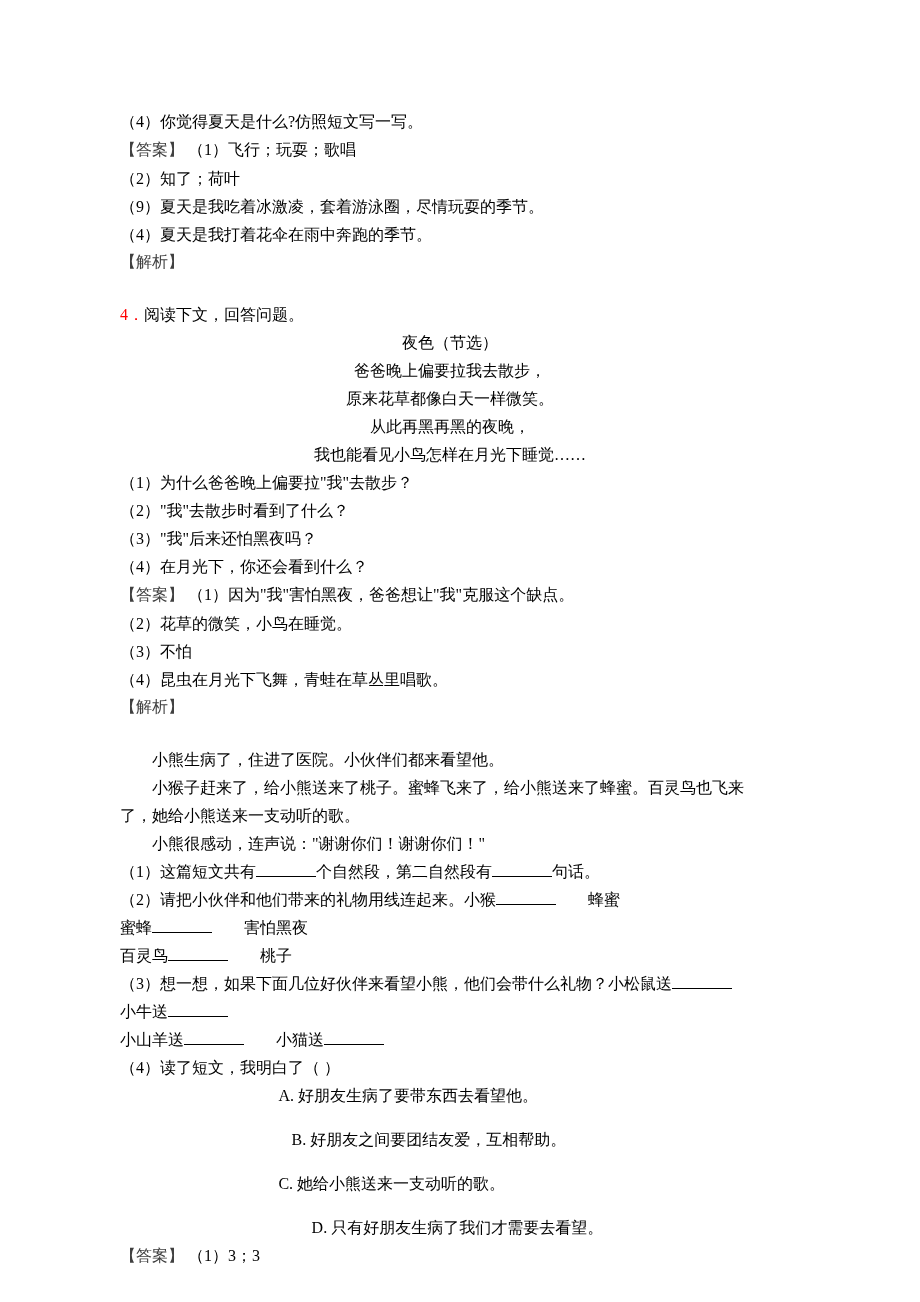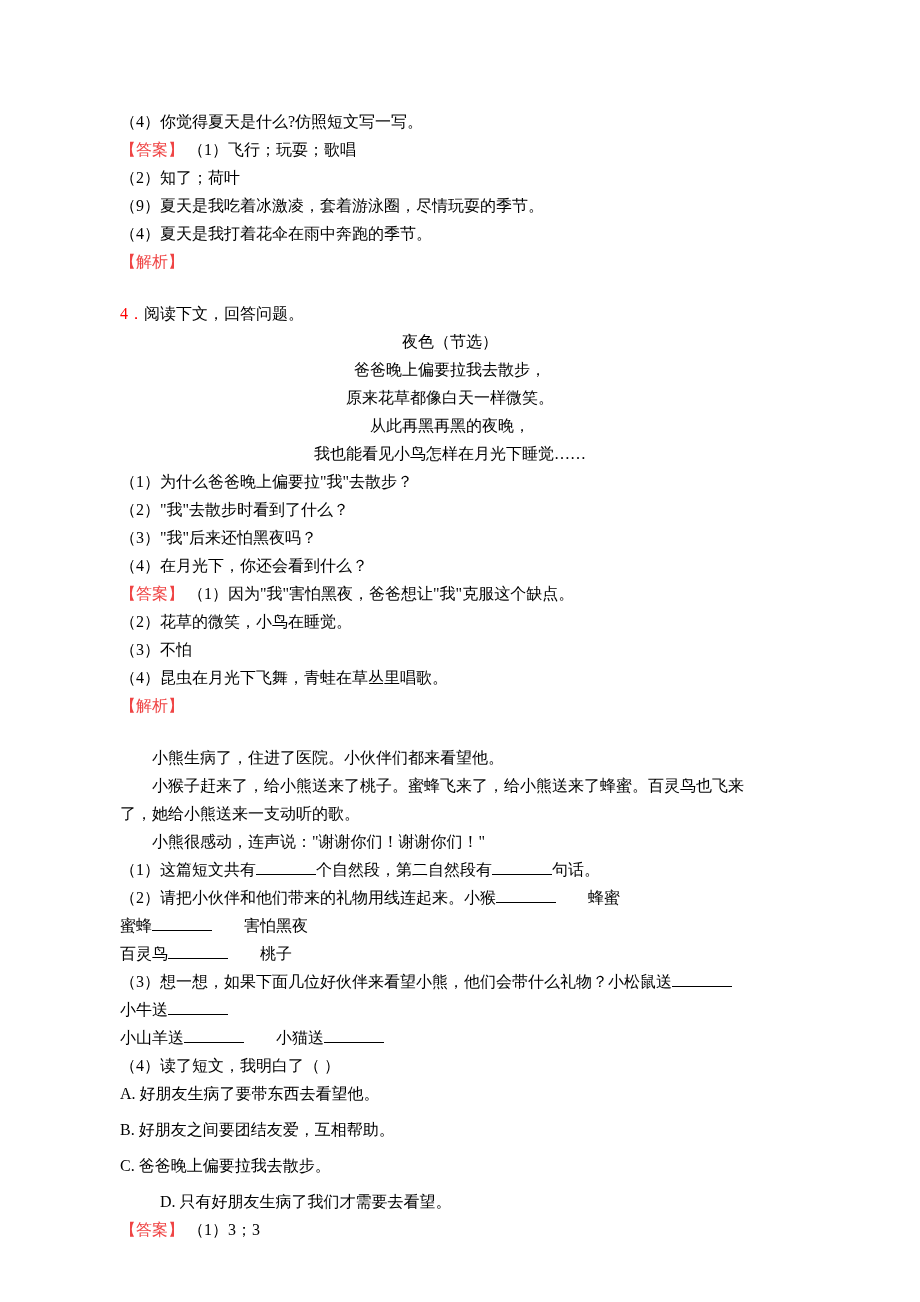--- a/index.html
+++ b/index.html
@@ -13,36 +13,37 @@
   }
   .page {
     width: 920px;
     min-height: 1302px;
     padding: 108px 140px 60px 120px;
     box-sizing: border-box;
   }
   .line {
     margin: 0;
   }
-  .teal { color: #ef4444; }
+  .teal { color: #404040; font-family: Liberation Mono, monospace; }
   .red  { color: #ff0000; }
   .center {
     text-align: center;
   }
   .blank {
     display: inline-block;
     border-bottom: 1px solid #000;
     height: 1em;
     vertical-align: baseline;
     width: 60px;
   }
   .options {
     display: flex;
     flex-wrap: wrap;
-    gap: 8px;
+    gap: 16px;
+    justify-content: center;
   }
   .opt-a { flex: 0 0 52%; }
   .opt-b { flex: 0 0 48%; font-family: Liberation Serif, serif; }
   .opt-c { flex: 0 0 52%; }
   .opt-d { flex: 0 0 48%; margin-left: 40px; }
   .spacer { height: 24px; }
 </style>
 </head>
 <body>
 
@@ -108,21 +109,21 @@
   </p>
   <p class="line">
     <span>小山羊送</span><span class="blank"></span><span>　　小猫送</span><span class="blank"></span>
   </p>
 
   <p class="line">（4）读了短文，我明白了（   ）</p>
 
   <div class="options">
     <div class="opt-a">A. 好朋友生病了要带东西去看望他。</div>
     <div class="opt-b">B. 好朋友之间要团结友爱，互相帮助。</div>
-    <div class="opt-c">C. 爸爸晚上偏要拉我去散步。</div>
+    <div class="opt-c">C. 她给小熊送来一支动听的歌。</div>
     <div class="opt-d">D. 只有好朋友生病了我们才需要去看望。</div>
   </div>
 
   <p class="line">
     <span class="teal">【答案】</span><span> （1）3；3</span>
   </p>
 
 </div>
 
 </body></html>

